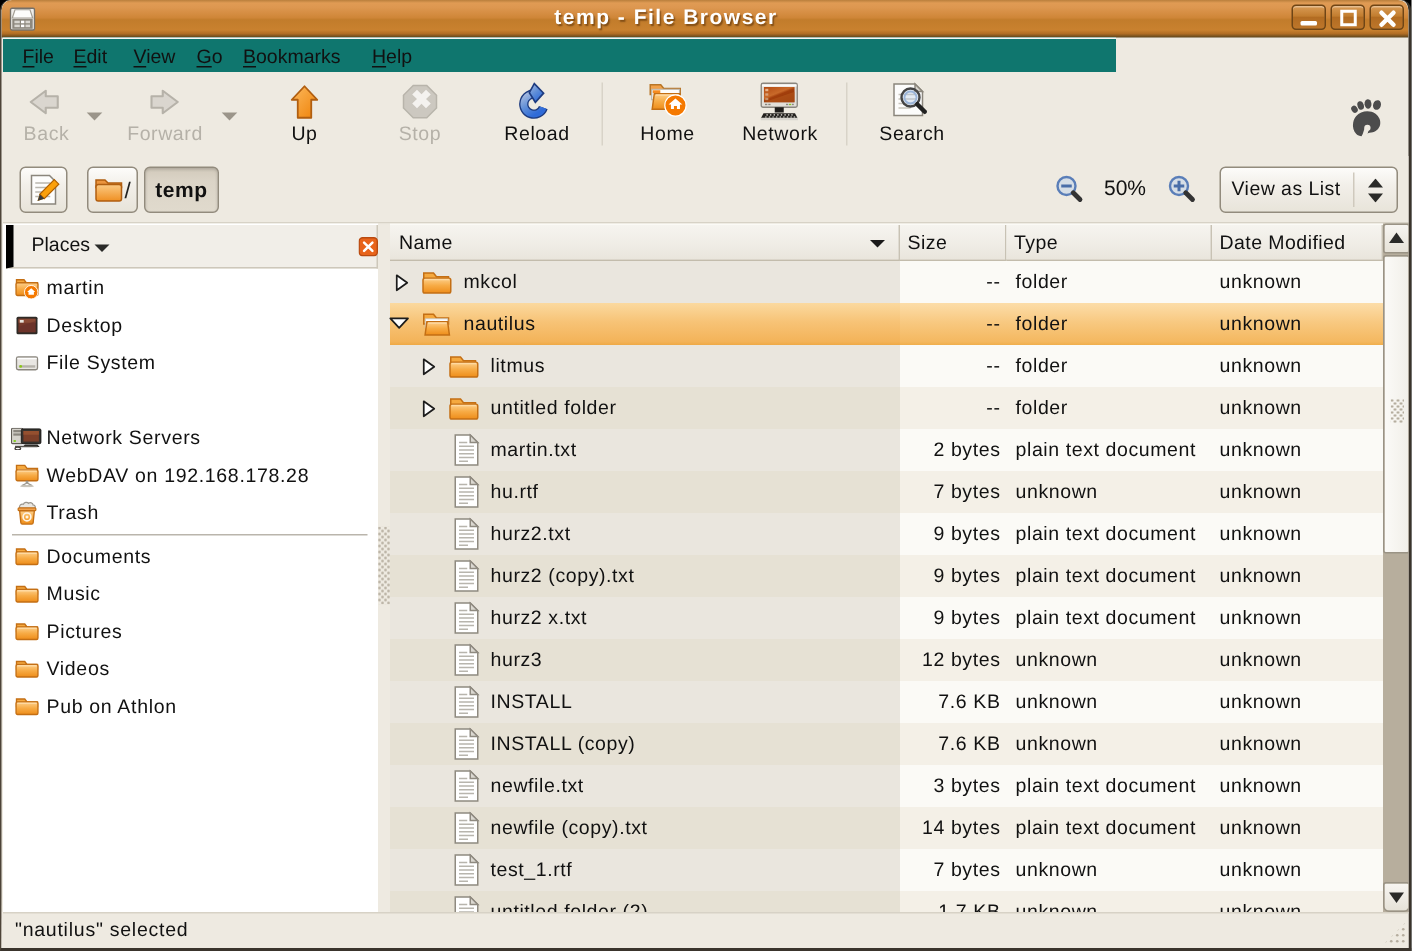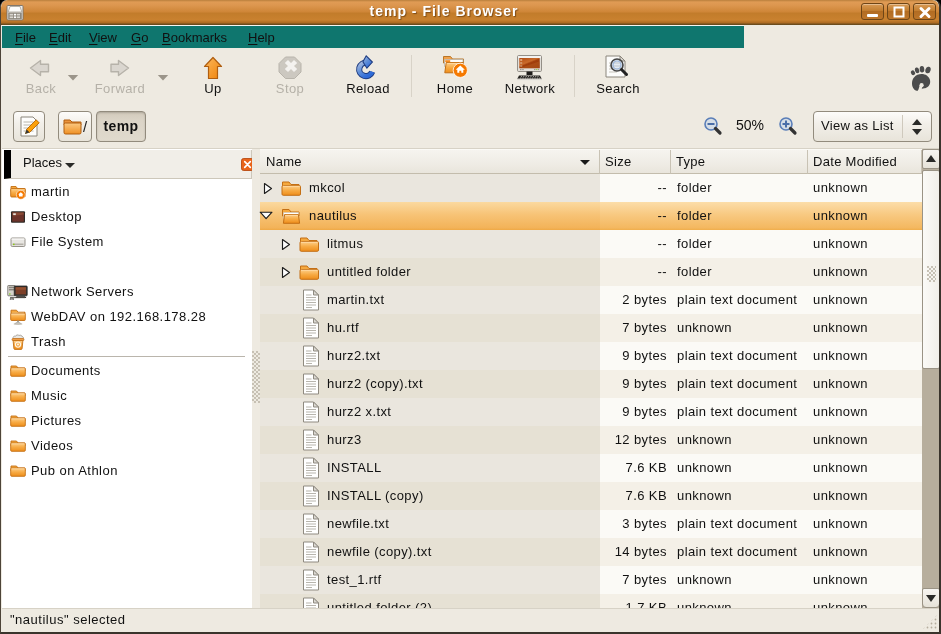--- a/index.html
+++ b/index.html
@@ -9,33 +9,33 @@
 #title .ttl{position:absolute;left:40px;right:92px;top:3px;text-align:center;font-weight:bold;color:#fff;font-size:14px;letter-spacing:1px;text-shadow:1px 1px 1px rgba(70,35,0,.55)}
 .tbtn{position:absolute;top:3px;width:23px;height:17px;border:1px solid #6e4516;border-radius:3px;background:linear-gradient(#d99b55,#c27d2f 45%,#b26c22 50%,#bd762a);box-shadow:inset 0 1px 0 rgba(255,255,255,.35)}
 .tbtn svg{position:absolute;left:0;top:0}
 
 #wicon{position:absolute;left:5px;top:4px;width:18px;height:17px}
 
 #menubar{position:absolute;left:1px;top:25px;width:742px;height:23px;background:#0f766e;border-top:1px solid #f7f5f1}
 #menubar span{position:absolute;top:4px}
 #menubar u{text-decoration:underline;text-underline-offset:2px}
 
-#toolbar{position:absolute;left:11px;top:48px;width:800px;height:56px;background:#eeeae1}
+#toolbar{position:absolute;left:1px;top:48px;width:800px;height:56px;background:#eeeae1}
 .titem{position:absolute;text-align:center;color:#111}
 .titem .lbl{position:absolute;left:0;right:0;top:28px;font-size:13px;letter-spacing:.4px}
 .titem.dis .lbl{color:#b5b1a8}
 .tsep{position:absolute;top:7px;height:42px;width:1px;background:#d8d3c8}
 
 #locbar{position:absolute;left:1px;top:104px;width:938px;height:44px;background:#eeeae1}
 .lbtn{position:absolute;top:7px;height:31px;border:1px solid #928b7d;border-radius:4px;background:linear-gradient(#fdfcfa,#f2efe9 40%,#e8e4da)}
 .lbtn.pressed{background:linear-gradient(#d2cabb,#dbd4c7 30%,#e0dacd);box-shadow:inset 0 1px 2px rgba(0,0,0,.18)}
 
 #content{position:absolute;left:1px;top:148px;width:938px;height:460px;border-top:1px solid #d7d2c6}
 #sidebar{position:absolute;left:0;top:0;width:250px;height:459px;background:#fff}
-#sidehead{position:absolute;left:2px;top:1px;width:248px;height:29px;background:#f1eee8;border-bottom:1px solid #cdc7ba;border-right:1px solid #cdc7ba;border-left:7px solid #000000}
+#sidehead{position:absolute;left:2px;top:1px;width:248px;height:29px;background:#f1eee8;border-bottom:1px solid #cdc7ba;border-right:1px solid #cdc7ba;border-left:5px solid #000000}
 .srow{position:absolute;left:0;width:250px;height:25px}
 .srow .ic{position:absolute;left:8px;top:4px;width:16px;height:16px}
 .srow .tx{position:absolute;left:29px;top:4px;white-space:nowrap;letter-spacing:.45px}
 #sidesep{position:absolute;left:6px;width:237px;height:1px;background:#bab5ac}
 #divider{position:absolute;left:250px;top:0;width:8px;height:459px;background:#eeeae1}
 
 #list{position:absolute;left:258px;top:0;width:662px;height:459px;background:#fbfaf6}
 .hcell{position:absolute;top:1px;height:24px;background:linear-gradient(#f6f4ef,#efece5 60%,#e9e5dc);border-bottom:1px solid #c3bcac;border-right:1px solid #c8c2b4;color:#111}
 .hcell span{position:absolute;top:4px;left:5px;letter-spacing:.3px}
 .row{position:absolute;left:0;width:662px;height:28px}

